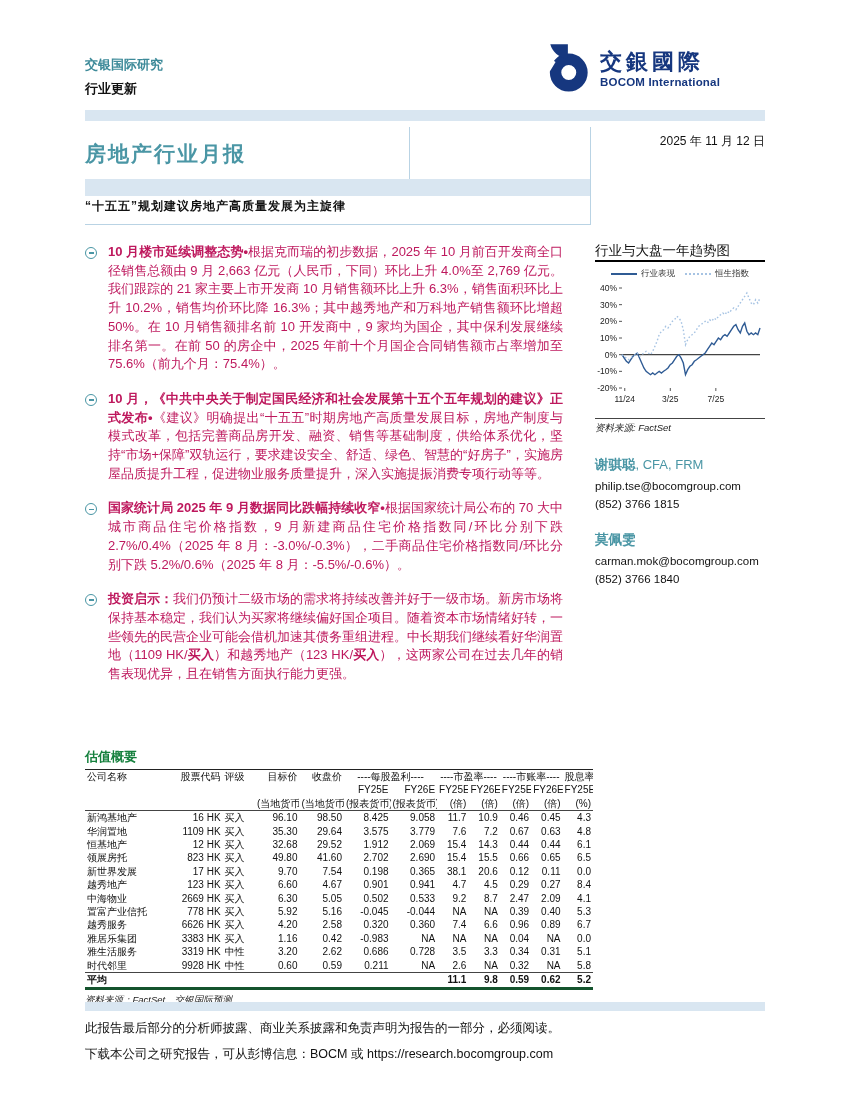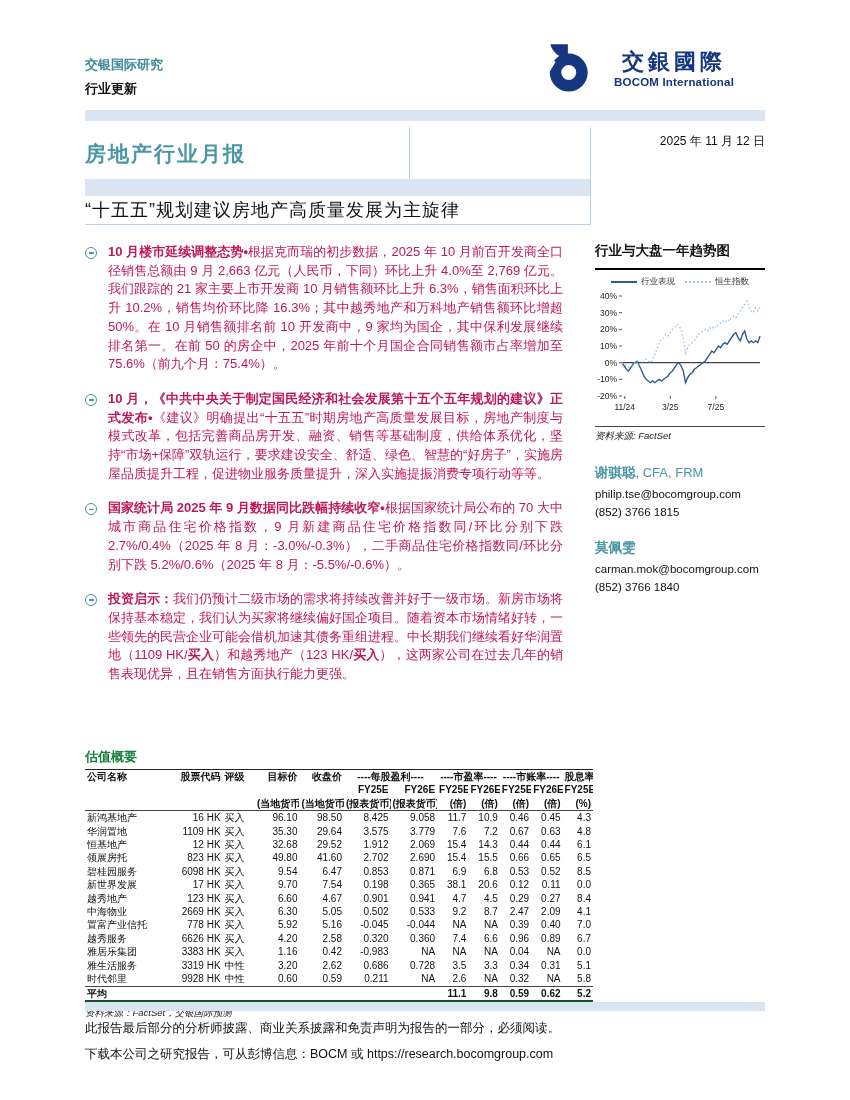--- a/index.html
+++ b/index.html
@@ -3,65 +3,65 @@
 <meta charset="utf-8">
 <style>
   html,body{margin:0;padding:0;background:#ffffff;}
   #page{position:relative;width:850px;height:1100px;background:#fff;overflow:hidden;
         font-family:"Liberation Sans","DejaVu Sans",sans-serif;color:#000;}
 
   
   #hdr-org{position:absolute;left:85px;top:56px;font-size:13px;font-weight:bold;color:#3d8a99;}
   #hdr-section{position:absolute;left:85px;top:80px;font-size:13px;font-weight:bold;color:#111;}
   #logo{position:absolute;left:545px;top:44px;display:flex;align-items:center;}
-  #logo-text{margin-left:25px;text-align:center;}
+  #logo-text{margin-left:11px;}
   #logo-cn{font-size:22px;font-weight:bold;color:#16377f;letter-spacing:4px;line-height:1;}
   #logo-en{font-size:11.5px;font-weight:bold;color:#16377f;margin-top:3px;letter-spacing:.2px;}
   .blue-band{position:absolute;background:#d9e6f1;}
   #band1{left:85px;top:110px;width:680px;height:11px;}
 
   
   #doc-date{position:absolute;left:595px;top:133px;width:170px;text-align:right;font-size:12px;color:#111;}
   #vline1{position:absolute;left:409px;top:127px;height:53px;width:0;border-left:1px solid #b9d3e4;}
   #vline2{position:absolute;left:590px;top:127px;height:98px;width:0;border-left:1px solid #b9d3e4;}
   #doc-title{position:absolute;left:85px;top:140px;font-size:21px;font-weight:bold;color:#4a96a5;letter-spacing:2px;}
   #sub-band{left:85px;top:179px;width:505px;height:17px;}
-  #doc-subtitle{position:absolute;left:85px;top:198px;width:505px;font-size:18px;font-weight:normal;color:#111;letter-spacing:1px;}
+  #doc-subtitle{position:absolute;left:85px;top:198px;width:505px;font-size:12px;font-weight:bold;color:#111;letter-spacing:1px;}
   #sub-underline{position:absolute;left:85px;top:224px;width:505px;height:0;border-top:1px solid #b9d3e4;}
 
   
   #bullets{position:absolute;left:85px;top:243px;width:478px;}
   .bullet{display:flex;margin-bottom:16px;}
   .bullet-marker{flex:none;width:10px;height:10px;border:1.6px solid #4a96a5;border-radius:50%;
                  margin:4px 11px 0 0;display:flex;align-items:center;justify-content:center;}
   .bullet-marker::before{content:"";width:5px;height:1.6px;background:#4a96a5;}
   .bullet-text{margin:0;font-size:13px;line-height:18.7px;text-align:justify;color:#be185d;}
   .bullet-text .b{font-weight:bold;}
 
   
   #sidebar{position:absolute;left:595px;top:242px;width:170px;}
-  #chart-title{font-size:13.5px;font-weight:bold;border-bottom:2px solid #000;padding-bottom:8px;color:#111;}
+  #chart-title{font-size:13.5px;font-weight:normal;border-bottom:2px solid #000;padding-bottom:0;color:#111;}
   #legend{display:flex;justify-content:center;gap:10px;font-size:8.5px;margin-top:6px;color:#333;}
   .leg-item{display:flex;align-items:center;gap:4px;}
   .leg-line{width:26px;height:0;border-top:2px solid #2f5b94;}
   .leg-line.dotted{border-top:2px dotted #a6c3e3;}
   #trend-svg{display:block;margin-top:2px;}
   #chart-src{border-top:1px solid #444;margin-top:2px;padding-top:3px;font-size:9.5px;font-style:italic;color:#222;}
   .analyst{margin-top:20px;}
   .analyst .nm{font-size:13.5px;font-weight:bold;color:#4a96a5;}
   .analyst .cred{font-size:13px;font-weight:normal;color:#4a96a5;}
   .analyst .em,.analyst .ph{font-size:11.5px;color:#111;margin-top:6px;}
 
   
   #valuation{position:absolute;left:85px;top:748px;width:508px;}
   #val-title{font-size:13px;font-weight:bold;color:#15803d;margin-bottom:3px;}
   table#val-table{border-collapse:collapse;table-layout:fixed;width:508px;
                   border-top:1.5px solid #222;font-size:10px;color:#111;}
   #val-table th,#val-table td{padding:1px 2px;white-space:nowrap;overflow:hidden;line-height:11.4px;font-weight:normal;}
-  #val-table thead th{font-weight:bold;}
+  #val-table thead th{font-weight:normal;}
   #val-table thead tr:last-child th{border-bottom:1px solid #444;}
   #val-table .num{text-align:right;}
   #val-table .ctr{text-align:center;}
   #val-table .lft{text-align:left;}
   #val-table tr.avg td{font-weight:bold;border-top:1px solid #444;border-bottom:3px solid #14532d;}
   #tbl-src{font-size:9.5px;font-style:italic;color:#222;margin-top:4px;}
 
   
   #band2{left:85px;top:1002px;width:680px;height:9px;}
   .foot-line{position:absolute;left:85px;width:620px;font-size:12.5px;color:#111;}
@@ -278,34 +278,20 @@
             <td class="num">41.60</td>
             <td class="num">2.702</td>
             <td class="num">2.690</td>
             <td class="num">15.4</td>
             <td class="num">15.5</td>
             <td class="num">0.66</td>
             <td class="num">0.65</td>
             <td class="num">6.5</td>
           </tr>
           <tr>
-            <td class="lft">碧桂园服务</td>
-            <td class="num">6098 HK</td>
-            <td class="lft">买入</td>
-            <td class="num">9.54</td>
-            <td class="num">6.47</td>
-            <td class="num">0.853</td>
-            <td class="num">0.871</td>
-            <td class="num">6.9</td>
-            <td class="num">6.8</td>
-            <td class="num">0.53</td>
-            <td class="num">0.52</td>
-            <td class="num">8.5</td>
-          </tr>
-          <tr>
             <td class="lft">新世界发展</td>
             <td class="num">17 HK</td>
             <td class="lft">买入</td>
             <td class="num">9.70</td>
             <td class="num">7.54</td>
             <td class="num">0.198</td>
             <td class="num">0.365</td>
             <td class="num">38.1</td>
             <td class="num">20.6</td>
             <td class="num">0.12</td>
@@ -345,21 +331,21 @@
             <td class="num">778 HK</td>
             <td class="lft">买入</td>
             <td class="num">5.92</td>
             <td class="num">5.16</td>
             <td class="num">-0.045</td>
             <td class="num">-0.044</td>
             <td class="num">NA</td>
             <td class="num">NA</td>
             <td class="num">0.39</td>
             <td class="num">0.40</td>
-            <td class="num">7.0</td>
+            <td class="num">5.3</td>
           </tr>
           <tr>
             <td class="lft">越秀服务</td>
             <td class="num">6626 HK</td>
             <td class="lft">买入</td>
             <td class="num">4.20</td>
             <td class="num">2.58</td>
             <td class="num">0.320</td>
             <td class="num">0.360</td>
             <td class="num">7.4</td>

